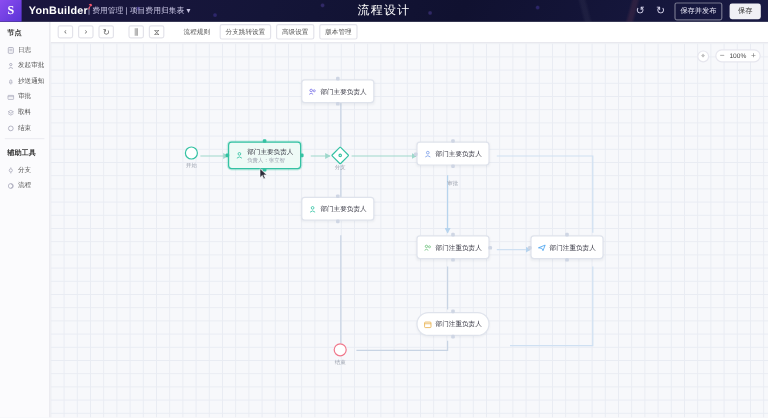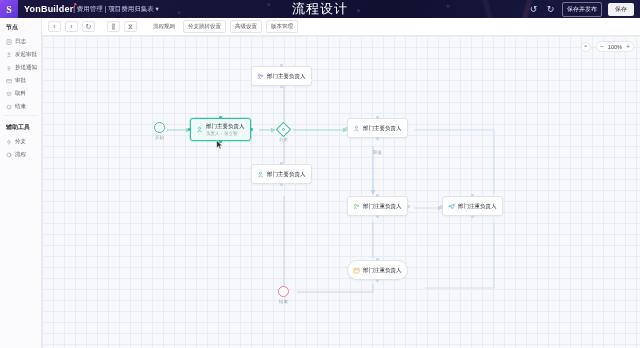--- a/index.html
+++ b/index.html
@@ -44,21 +44,21 @@
     color:#fff; font-size:9px; font-weight:bold; letter-spacing:.2px;
     margin-left:6px; position:relative;
   }
   .brand .tm{
     position:absolute; right:-5px; top:-2px; color:#ff5a6e; font-size:7px;
     transform:rotate(-20deg);
   }
   .breadcrumb{ color:#c9c6e4; font-size:6.5px; white-space:nowrap; }
   .page-title{
     position:absolute; left:0; right:0; text-align:center;
-    color:#fff; font-size:13px; letter-spacing:1px; pointer-events:none;
+    color:#fff; font-size:10px; letter-spacing:1px; pointer-events:none;
   }
   .top-right{ margin-left:auto; display:flex; align-items:center; gap:6px; padding-right:6px; z-index:2;}
   .icon-btn{
     color:#d4d2ea; font-size:9px; cursor:pointer; line-height:1;
     width:11px; text-align:center;
   }
   .btn-ghost{
     border:1px solid rgba(255,255,255,.4); color:#e6e5f5; border-radius:2px;
     font-size:6px; padding:2px 4px; white-space:nowrap; cursor:pointer;
   }

